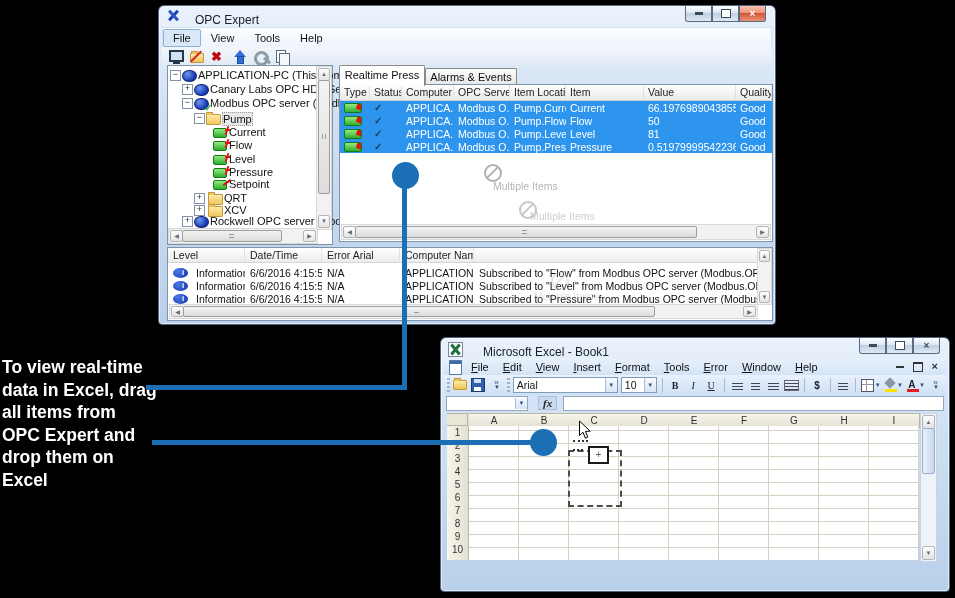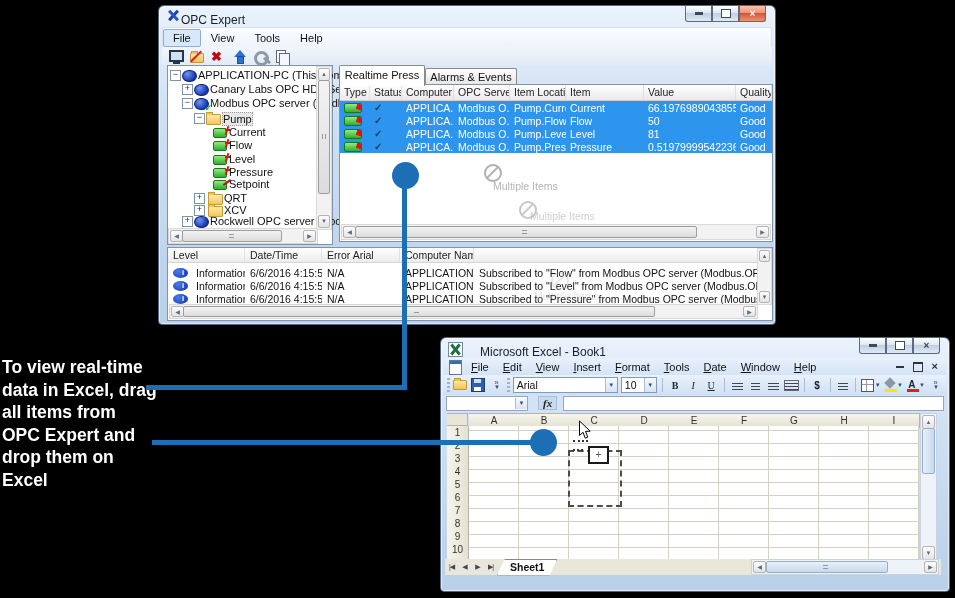--- a/index.html
+++ b/index.html
@@ -5,21 +5,21 @@
   html,body{margin:0;padding:0}
   body{width:955px;height:598px;background:#000;position:relative;overflow:hidden;
        font-family:"Liberation Sans",sans-serif;-webkit-font-smoothing:antialiased}
   .abs{position:absolute}
 
   
   .win{position:absolute;border:1px solid #51657e;border-radius:6px 6px 4px 4px;
        background:linear-gradient(#eaf2fc,#cfe0f2 35%,#b9d0e9);
        box-shadow:0 2px 9px rgba(0,0,0,.75), inset 0 0 0 1px rgba(255,255,255,.55)}
   .titlebar{position:absolute;left:0;top:0;right:0;height:27px;display:flex;align-items:center;
-            padding:0 4px;gap:5px;font-size:12px;color:#15202c}
+            padding:0 18px;gap:5px;font-size:12px;color:#15202c}
   .winbtns{position:absolute;top:0;right:9px;display:flex}
   .wbtn{width:25px;height:15px;border:1px solid #5a6b82;border-top:none;display:flex;align-items:center;
         justify-content:center;background:linear-gradient(#ffffff,#dde7f2 45%,#c0d0e2 50%,#dfe9f4);
         font-size:9px;color:#333;line-height:1}
   .wbtn:first-child{border-radius:0 0 0 3px}.wbtn:last-child{border-radius:0 0 3px 0}
   .wbtn.close-red{background:linear-gradient(#f7c3b2,#ee9379 45%,#d2563a 50%,#ea9272);color:#fff}
   .gmin{width:8px;height:3px;background:#3a4a5c}
   .gmax{width:8px;height:7px;border:1px solid #3a4a5c;background:#fff}
   .close-red .gx{color:#fff;font-weight:bold;font-size:10px}
   .gx{font-weight:bold;font-size:10px;color:#3a4a5c}
@@ -434,21 +434,21 @@
     </div>
   </div>
 </div>
 
 <div class="win" id="xl-win">
   <div class="titlebar">
     <span class="abs" style="left:7px;top:4px;width:13px;height:13px;background:#fff;border:1px solid #7a8a99">
       <span class="abs" style="left:5px;top:0px;width:3px;height:13px;background:#1e7145;transform:rotate(40deg)"></span>
       <span class="abs" style="left:5px;top:0px;width:3px;height:13px;background:#1e7145;transform:rotate(-40deg)"></span>
     </span>
-    <span style="margin-left:35px">Microsoft Excel - Book1</span>
+    <span style="margin-left:24px">Microsoft Excel - Book1</span>
   </div>
   <div class="winbtns">
     <span class="wbtn">
         <span class="gmin"></span>
       </span>
     <span class="wbtn">
         <span class="gmax"></span>
       </span>
     <span class="wbtn">
         <span class="gx">×</span>
@@ -458,21 +458,21 @@
   <div id="xl-menubar">
     <span class="abs" style="left:5px;top:2px;width:11px;height:13px;background:#fff;border:1px solid #5a79a8">
         <span class="abs" style="left:0;top:0;right:0;height:3px;background:#3a6ea5"></span>
       </span>
     <span class="xmenu" style="margin-left:20px">File</span>
     <span class="xmenu">Edit</span>
     <span class="xmenu">View</span>
     <span class="xmenu">Insert</span>
     <span class="xmenu">Format</span>
     <span class="xmenu">Tools</span>
-    <span class="xmenu">Date</span>
+    <span class="xmenu">Error</span>
     <span class="xmenu">Window</span>
     <span class="xmenu">Help</span>
     <span style="margin-left:auto;display:flex;align-items:center;gap:9px;padding-right:8px">
       <span style="width:8px;height:2px;background:#333"></span>
       <span style="width:8px;height:7px;border:1px solid #333;border-top-width:2px"></span>
       <span style="font-size:11px;font-weight:bold;color:#333;line-height:1">×</span>
     </span>
   </div>
 
   <div id="xl-toolbar">
@@ -573,36 +573,20 @@
     <span class="rowhead" style="top:144px;height:4px;border-bottom:none"></span>
     <div id="cells"></div>
 
     <div class="sb" style="left:473px;top:1px;width:15px;height:147px;border-color:#c8d4e4;background:#eef3fa">
       <span class="sbtn" style="left:1px;right:1px;top:1px;height:12px;line-height:12px">▲</span>
       <span class="thumb" style="left:1px;right:1px;top:14px;height:44px;background:linear-gradient(90deg,#e8f0fa,#c9d8ec);border-color:#96aecd"></span>
       <span class="sbtn" style="left:1px;right:1px;bottom:1px;height:12px;line-height:12px">▼</span>
     </div>
   </div>
 
-  <div id="sheetrow" style="width:496px">
-    <span class="navb">|◀</span>
-    <span class="navb">◀</span>
-    <span class="navb">▶</span>
-    <span class="navb">▶|</span>
-    <span id="sheettab">Sheet1</span>
-    <span style="flex:1"></span>
-
-    <div class="sb" style="position:relative;width:186px;height:14px;border-color:#c8d4e4;background:#eef3fa;margin-right:2px">
-      <span class="sbtn" style="top:1px;bottom:1px;left:1px;width:11px;line-height:10px">◀</span>
-      <span class="thumb" style="top:1px;bottom:1px;left:14px;width:120px;background:linear-gradient(#e8f0fa,#c9d8ec);border-color:#96aecd">
-          <span class="gripv" style="top:3px;bottom:3px;left:56px;width:5px"></span>
-        </span>
-      <span class="sbtn" style="top:1px;bottom:1px;right:1px;width:11px;line-height:10px">▶</span>
-    </div>
-  </div>
 
 </div>
 
 <div id="drop-rect"></div>
 <span class="dots" style="left:573px;top:440px;width:15px"></span>
 <span class="dots" style="left:573px;top:449px;width:10px"></span>
 <div id="plus-box">
     <span>+</span>
   </div>
 <span id="cursor"><svg width="14" height="20" viewBox="0 0 14 20">

